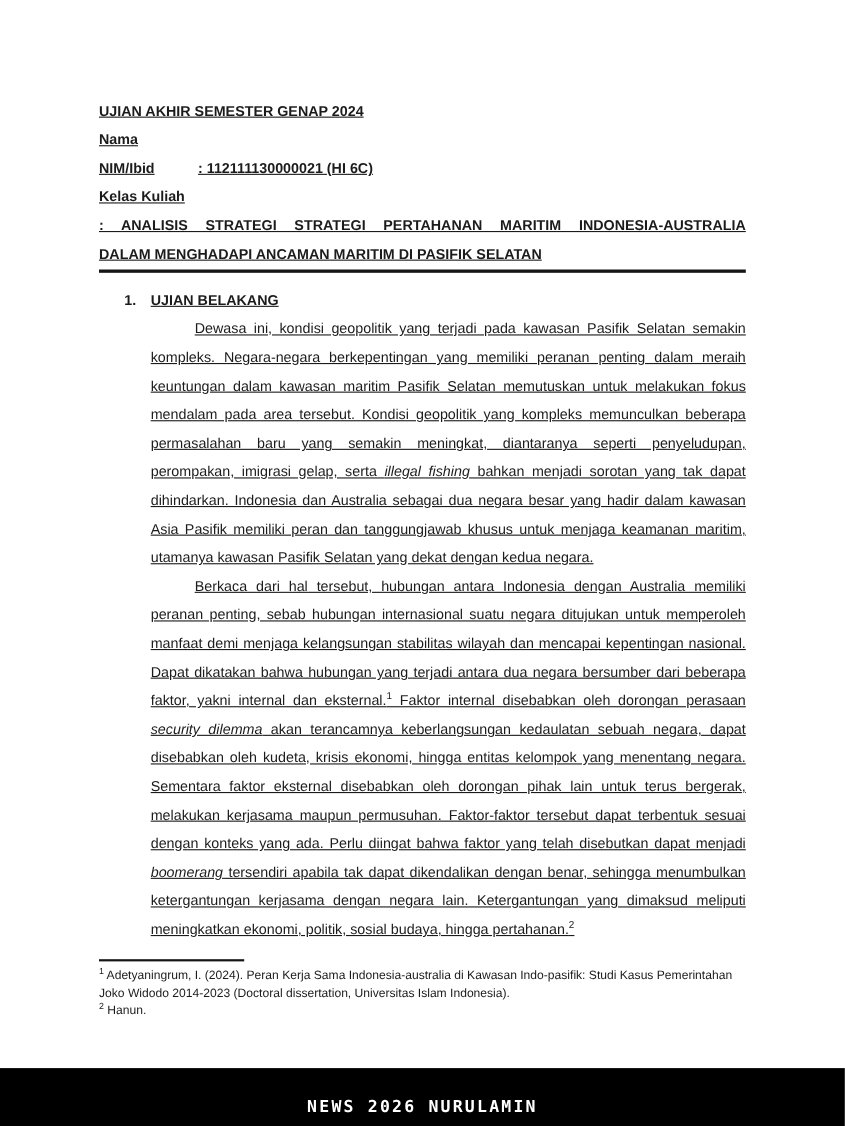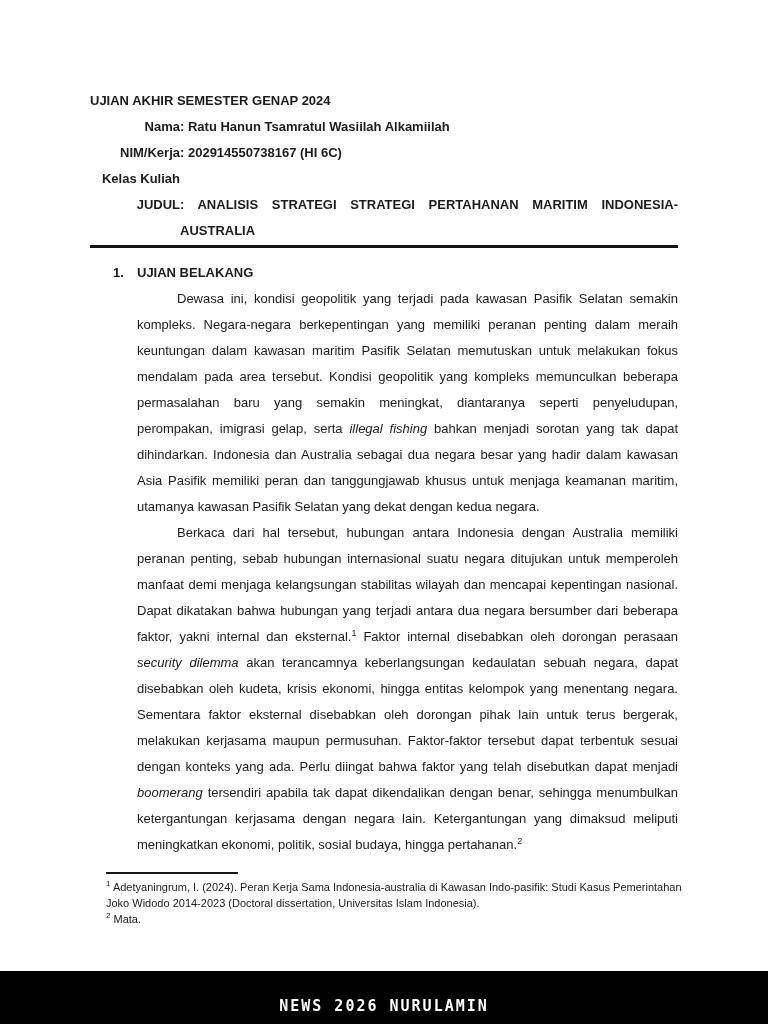--- a/index.html
+++ b/index.html
@@ -11,37 +11,38 @@
     font-family: "Liberation Sans", sans-serif;
     color: #1b1b1b;
   }
   .doc {
     position: absolute;
     left: 90px;
     top: 88px;
     width: 588px;
     font-size: 13px;
     line-height: 26px;
+    text-decoration: underline;
   }
   .hdr-title { font-weight: bold; }
   .hdr-row { display: flex; font-weight: bold; }
-  .hdr-label { width: 90px; flex-shrink: 0; text-align: right; }
+  .hdr-label { width: 90px; flex-shrink: 0; }
   .hdr-value { flex: 1; }
   .judul-line1 { text-align: justify; text-align-last: justify; }
   .judul-line2 { font-weight: bold; }
   .title-rule { border-top: 3px solid #151515; margin-top: 1px; }
   .section { margin-left: 47px; margin-top: 12px; }
   .heading { font-weight: bold; position: relative; }
   .heading-num { position: absolute; left: -24px; }
   .para { text-align: justify; text-indent: 40px; }
   .para em { font-style: italic; }
   sup { font-size: 9px; line-height: 0; vertical-align: super; }
   .footnotes {
     position: absolute;
-    left: 106px;
+    left: 90px;
     top: 872px;
     width: 588px;
     font-size: 11px;
     line-height: 16px;
   }
   .fn-rule { width: 132px; border-top: 2px solid #151515; margin-bottom: 5px; }
   .footnote sup { font-size: 8px; }
   .footer-bar {
     position: absolute;
     left: 0;
@@ -64,55 +65,54 @@
 </style>
 </head>
 <body>
 
 <div class="doc">
 
   <div class="hdr-title">UJIAN AKHIR SEMESTER GENAP 2024</div>
 
   <div class="hdr-row">
     <span class="hdr-label">Nama</span>
-    <span class="hdr-value">: Ratu Hanun Tsamratul Wasiilah Alkamiilah</span>
   </div>
 
   <div class="hdr-row">
-    <span class="hdr-label">NIM/Kerja</span>
-    <span class="hdr-value">: 202914550738167 (HI 6C)</span>
+    <span class="hdr-label">NIM/Ibid</span>
+    <span class="hdr-value">: 112111130000021 (HI 6C)</span>
   </div>
 
   <div class="hdr-row">
     <span class="hdr-label">Kelas Kuliah</span>
   </div>
 
   <div class="hdr-row">
-    <span class="hdr-label">JUDUL</span>
     <span class="hdr-value judul-line1">: ANALISIS STRATEGI STRATEGI PERTAHANAN MARITIM INDONESIA-AUSTRALIA</span>
   </div>
+  <div class="judul-line2">DALAM MENGHADAPI ANCAMAN MARITIM DI PASIFIK SELATAN</div>
 
   <div class="title-rule"></div>
 
   <div class="section">
     <div class="heading">
       <span class="heading-num">1.</span>
       <span>UJIAN BELAKANG</span>
     </div>
     <div id="paragraphs">
         <p class="para"><span>Dewasa ini, kondisi geopolitik yang terjadi pada kawasan Pasifik Selatan semakin kompleks. Negara-negara berkepentingan yang memiliki peranan penting dalam meraih keuntungan dalam kawasan maritim Pasifik Selatan memutuskan untuk melakukan fokus mendalam pada area tersebut. Kondisi geopolitik yang kompleks memunculkan beberapa permasalahan baru yang semakin meningkat, diantaranya seperti penyeludupan, perompakan, imigrasi gelap, serta </span><em>illegal fishing</em><span> bahkan menjadi sorotan yang tak dapat dihindarkan. Indonesia dan Australia sebagai dua negara besar yang hadir dalam kawasan Asia Pasifik memiliki peran dan tanggungjawab khusus untuk menjaga keamanan maritim, utamanya kawasan Pasifik Selatan yang dekat dengan kedua negara.</span></p>
         <p class="para"><span>Berkaca dari hal tersebut, hubungan antara Indonesia dengan Australia memiliki peranan penting, sebab hubungan internasional suatu negara ditujukan untuk memperoleh manfaat demi menjaga kelangsungan stabilitas wilayah dan mencapai kepentingan nasional. Dapat dikatakan bahwa hubungan yang terjadi antara dua negara bersumber dari beberapa faktor, yakni internal dan eksternal.</span><sup>1</sup><span> Faktor internal disebabkan oleh dorongan perasaan </span><em>security dilemma</em><span> akan terancamnya keberlangsungan kedaulatan sebuah negara, dapat disebabkan oleh kudeta, krisis ekonomi, hingga entitas kelompok yang menentang negara. Sementara faktor eksternal disebabkan oleh dorongan pihak lain untuk terus bergerak, melakukan kerjasama maupun permusuhan. Faktor-faktor tersebut dapat terbentuk sesuai dengan konteks yang ada. Perlu diingat bahwa faktor yang telah disebutkan dapat menjadi </span><em>boomerang</em><span> tersendiri apabila tak dapat dikendalikan dengan benar, sehingga menumbulkan ketergantungan kerjasama dengan negara lain. Ketergantungan yang dimaksud meliputi meningkatkan ekonomi, politik, sosial budaya, hingga pertahanan.</span><sup>2</sup></p>
       </div>
   </div>
 
 </div>
 
 <div class="footnotes">
   <div class="fn-rule"></div>
   <div id="footnote-list">
       <div class="footnote"><sup>1</sup><span> Adetyaningrum, I. (2024). Peran Kerja Sama Indonesia-australia di Kawasan Indo-pasifik: Studi Kasus Pemerintahan Joko Widodo 2014-2023 (Doctoral dissertation, Universitas Islam Indonesia).</span></div>
-      <div class="footnote"><sup>2</sup><span> Mata.</span></div>
+      <div class="footnote"><sup>2</sup><span> Hanun.</span></div>
     </div>
 </div>
 
 <div class="footer-bar">
   <span class="footer-text">NEWS 2026 NURULAMIN</span>
 </div>
 
 </body></html>

